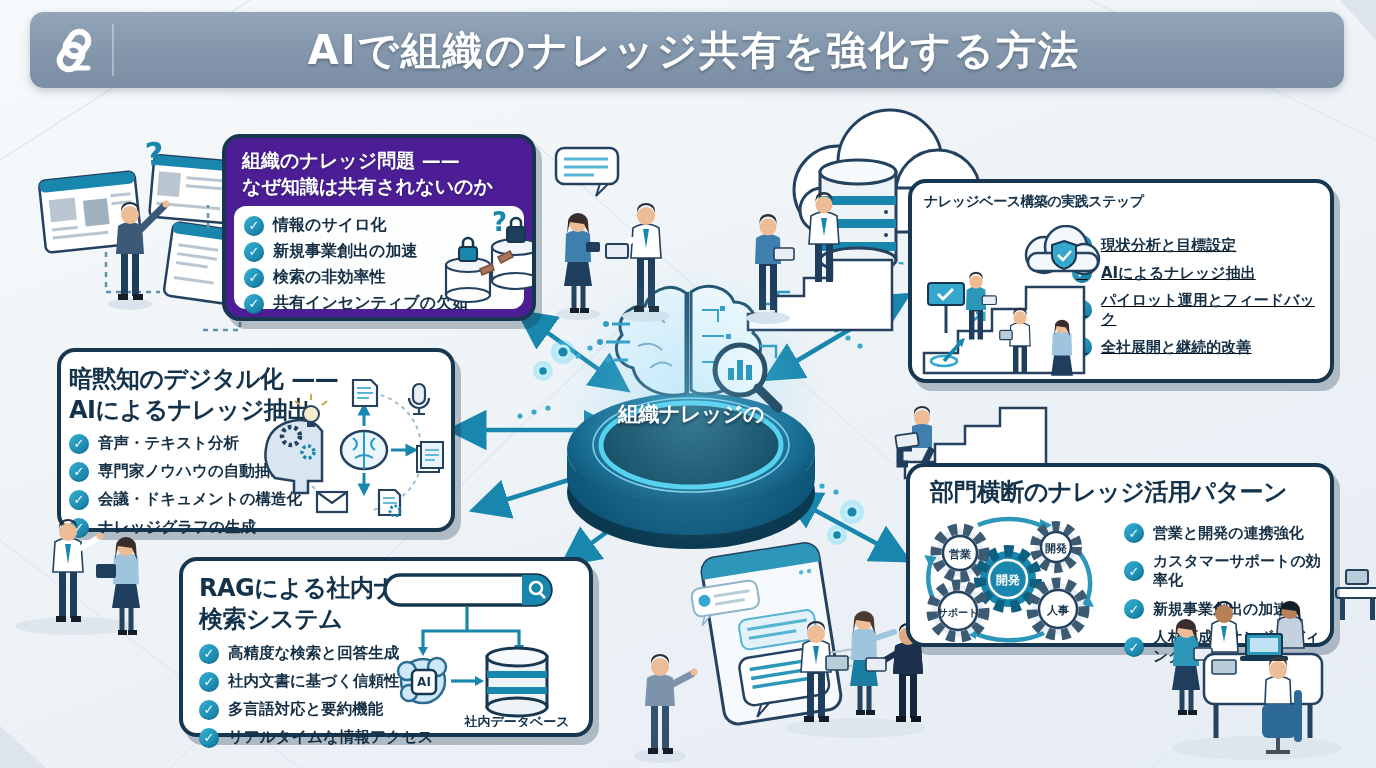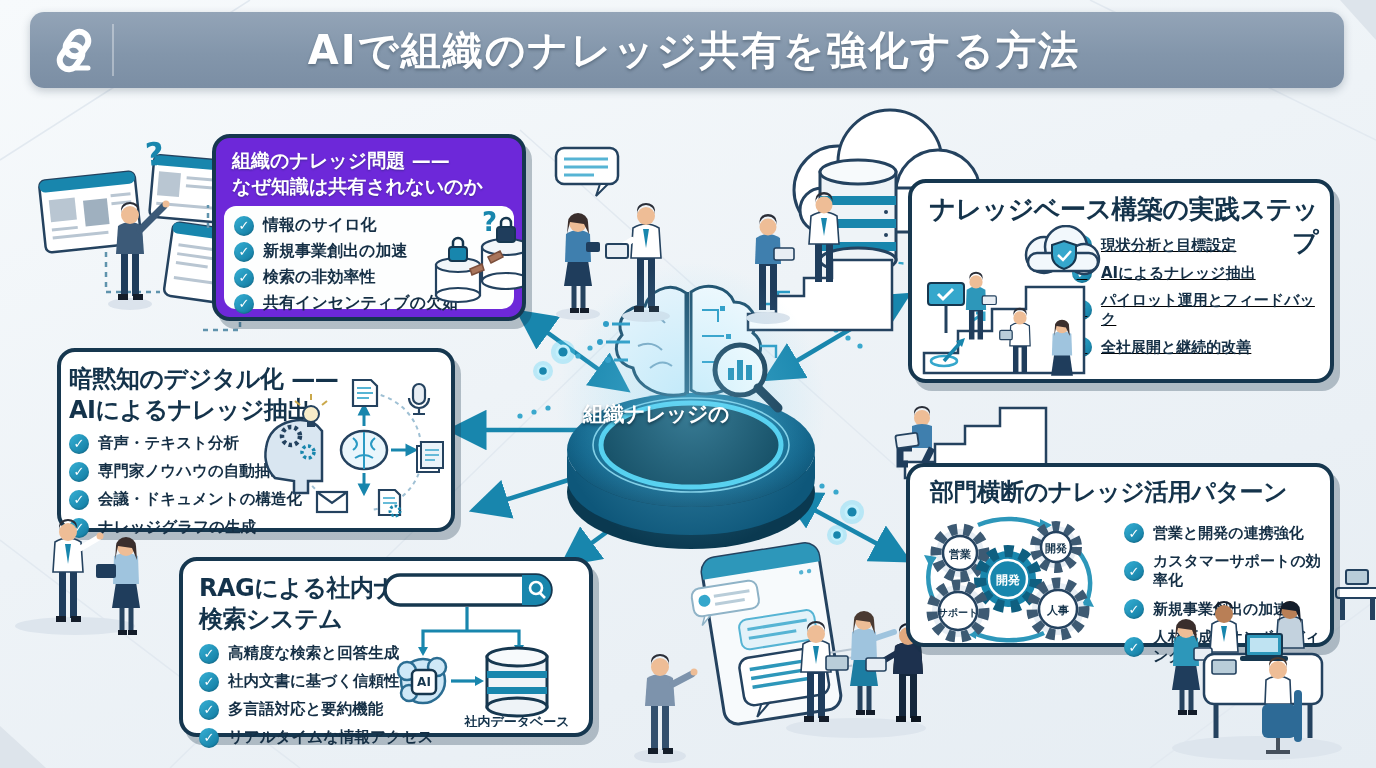--- a/index.html
+++ b/index.html
@@ -34,52 +34,52 @@
   .check-item{display:flex;align-items:center;gap:9px;font-weight:bold;color:#152f45;}
   .check-badge{
     width:20px;height:20px;border-radius:50%;flex:none;
     background:linear-gradient(135deg,#36b1d6,#10789e);
     color:#fff;display:flex;align-items:center;justify-content:center;
     font-size:13px;line-height:1;box-shadow:inset 0 -1px 2px rgba(0,0,0,.2);
   }
   .panel-title{font-weight:bold;color:#14334b;line-height:1.28;letter-spacing:-.5px;}
 
   
-  .p1{left:212px;top:134px;width:314px;height:187px;background:#6d28d9;overflow:hidden;}
+  .p1{left:222px;top:134px;width:314px;height:187px;background:#4c1d95;overflow:hidden;}
   .p1-title{color:#fff;font-size:19px;font-weight:bold;line-height:1.35;padding:10px 16px 2px;
     text-shadow:0 1px 2px rgba(10,40,55,.4);}
   .p1-card{position:absolute;left:8px;right:8px;top:68px;bottom:8px;background:#fdfefe;
     border-radius:12px;padding:9px 10px;box-sizing:border-box;}
   .p1 .check-list{gap:5px;font-size:16px;}
 
   
   .p2{left:57px;top:348px;width:398px;height:184px;padding:12px 8px;}
   .p2 .panel-title{font-size:24px;}
   .p2 .check-list{margin-top:8px;gap:7px;font-size:15.5px;max-width:250px;}
 
   
   .p3{left:179px;top:557px;width:414px;height:180px;padding:12px 16px;}
   .p3 .panel-title{font-size:24px;}
   .p3 .check-list{margin-top:9px;gap:7px;font-size:15.5px;max-width:250px;}
 
   
   .p4{left:908px;top:179px;width:426px;height:204px;padding:10px 12px;}
-  .p4 .panel-title{font-size:26px;text-align:right;}
+  .p4 .panel-title{font-size:14px;text-align:left;}
   .p4 .check-list{position:absolute;right:12px;top:52px;width:246px;gap:8px;font-size:15px;text-decoration:underline;}
 
   
   .p5{left:906px;top:463px;width:428px;height:184px;padding:10px 20px;}
   .p5 .panel-title{font-size:24px;}
   .p5 .check-list{position:absolute;left:214px;top:56px;width:205px;gap:9px;font-size:15px;}
 
   
   .hub-glow{left:556px;top:262px;width:270px;height:290px;z-index:1;
     background:radial-gradient(closest-side,rgba(130,215,245,.4),rgba(130,215,245,0));}
   .hub-text{
-    left:583px;top:399px;width:216px;z-index:3;
+    left:583px;top:399px;width:216px;text-align:center;z-index:3;
     color:#ffffff;font-weight:bold;font-size:21px;line-height:1.45;
     text-shadow:0 2px 3px rgba(0,20,35,.55);letter-spacing:-.5px;
   }
   .z1{z-index:1}.z3{z-index:3}
 </style>
 </head>
 <body>
 
 <svg class="abs" width="1376" height="768" style="left:0;top:0;z-index:0">
   <g stroke="#e2e9f0" stroke-width="1.5">

